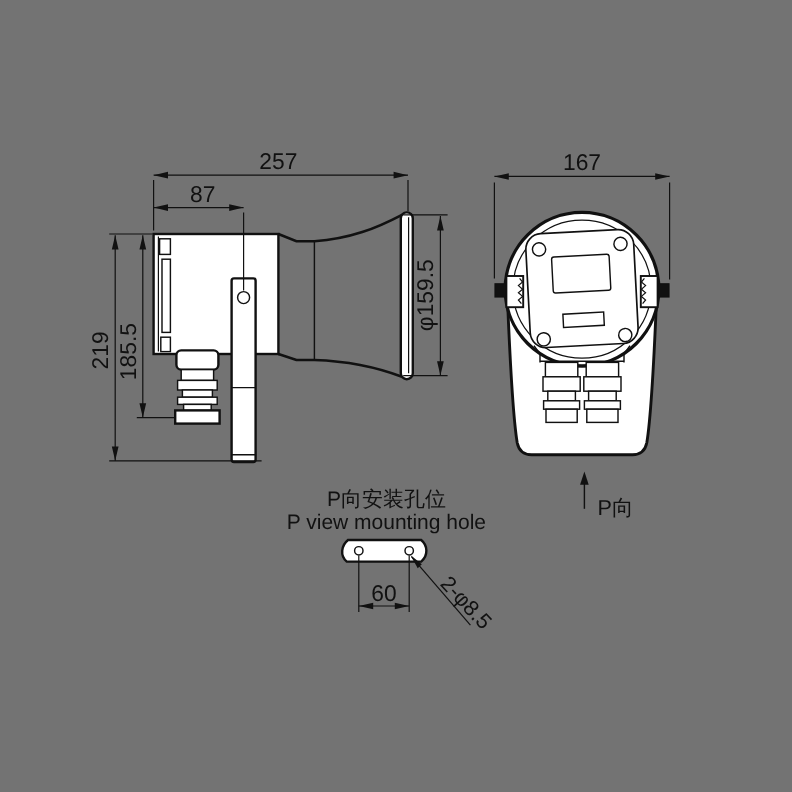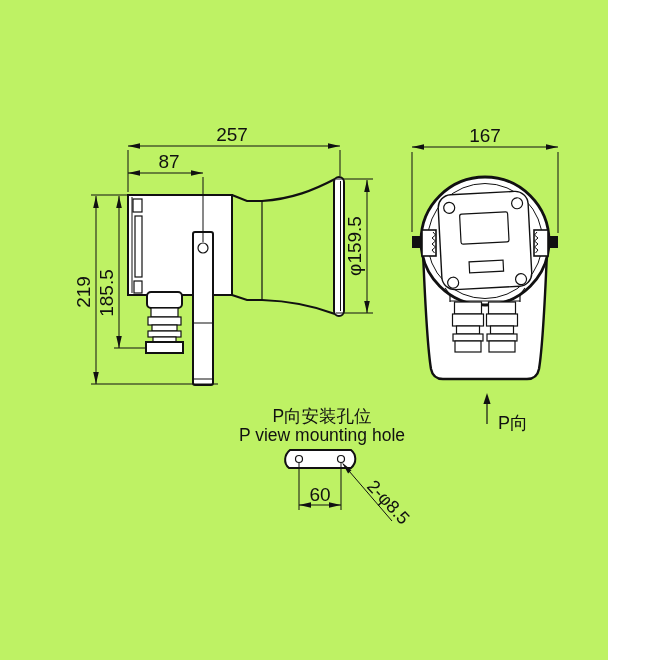--- a/index.html
+++ b/index.html
@@ -1,16 +1,16 @@
 <!DOCTYPE html>
 <html><head>
 <meta charset="utf-8">
 <style>
   html,body{margin:0;padding:0;background:#fff;}
-  .canvas{position:relative;width:608px;height:660px;background:#bef264;overflow:hidden;}
+  .canvas{position:relative;width:660px;height:660px;background:#737373;overflow:hidden;}
   text{font-family:"Liberation Sans","DejaVu Sans",sans-serif;fill:#111;}
   .d19{font-size:19px;}
   .d18{font-size:18px;}
   .d17{font-size:17.5px;}
   .s1{stroke:#111;stroke-width:1;fill:none;}
   .s12{stroke:#111;stroke-width:1.2;fill:none;}
   .s14{stroke:#111;stroke-width:1.4;fill:none;}
   .s16{stroke:#111;stroke-width:1.6;fill:none;}
   .s2{stroke:#111;stroke-width:2;fill:none;}
   .s22{stroke:#111;stroke-width:2.2;fill:none;}

